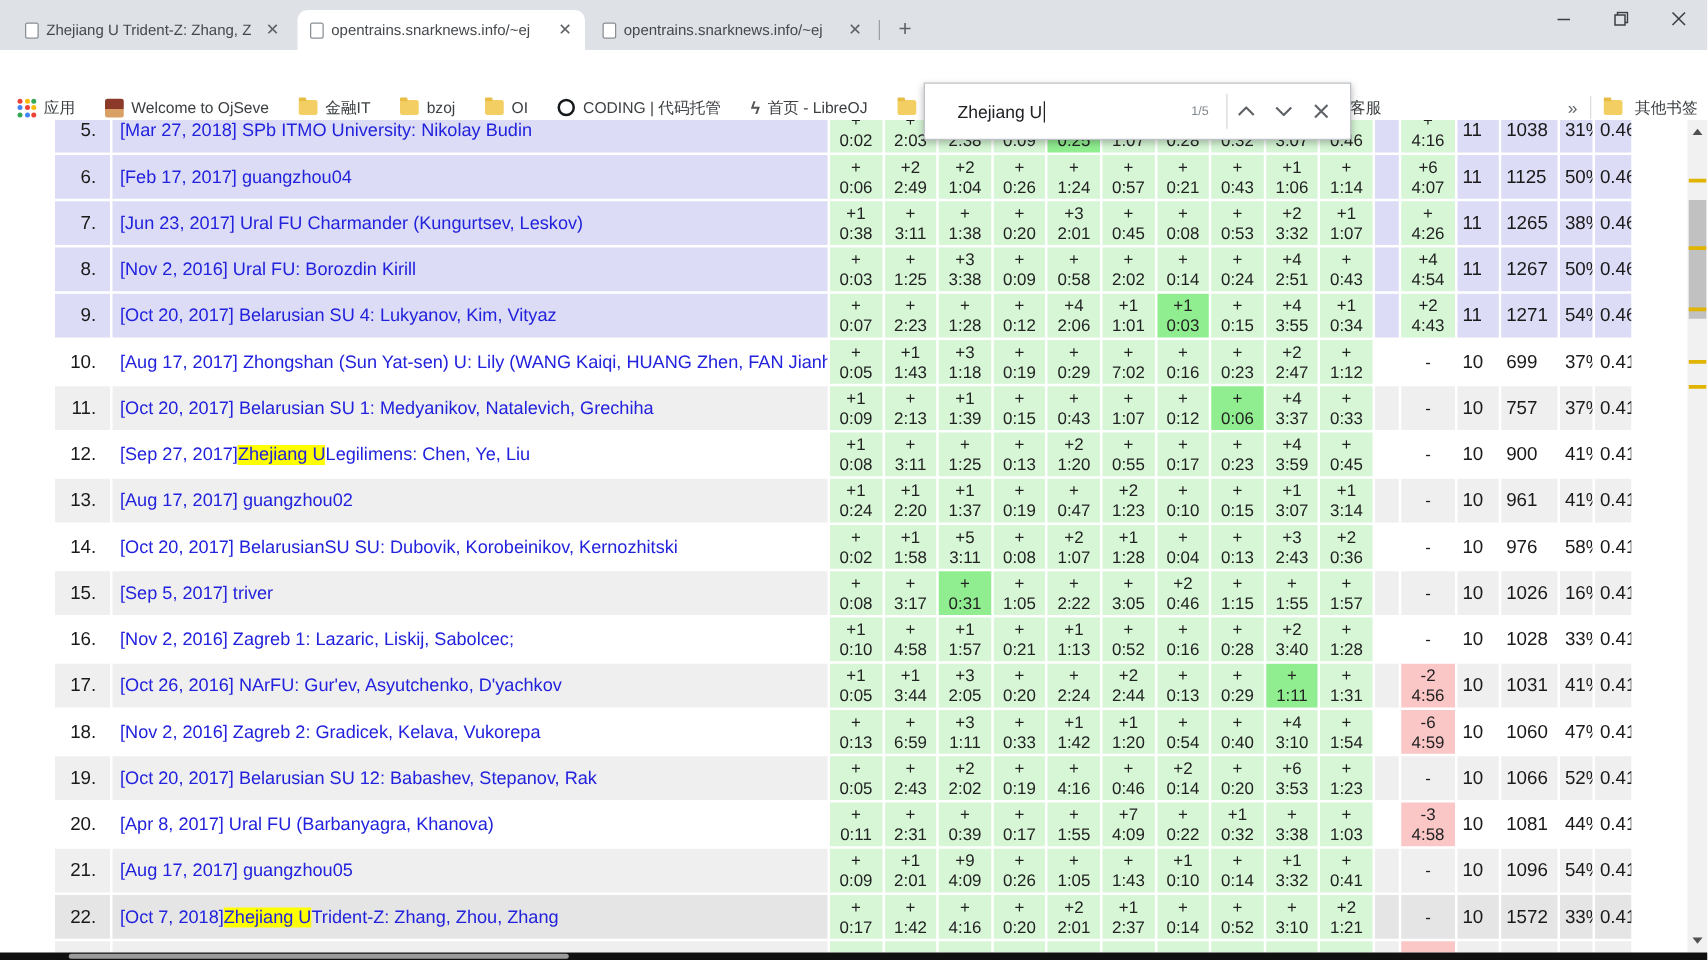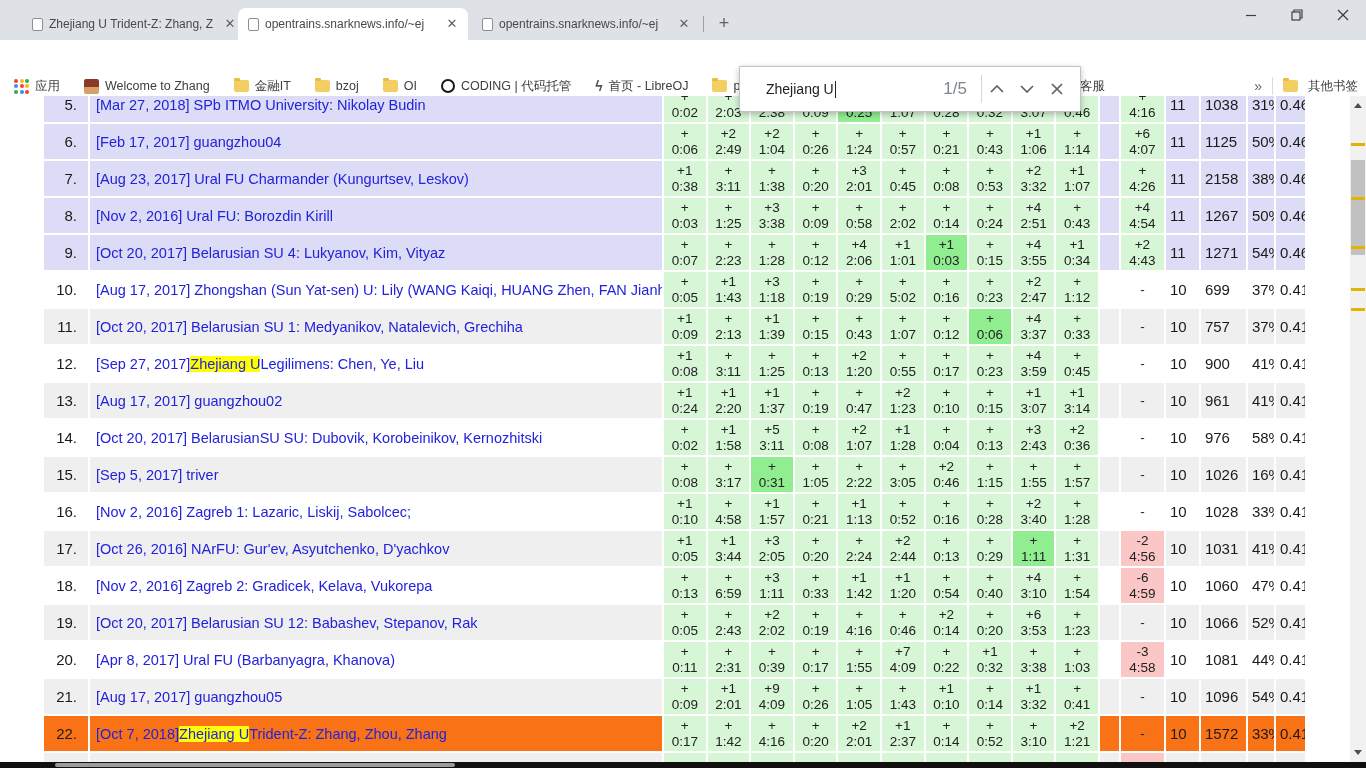--- a/index.html
+++ b/index.html
@@ -54,39 +54,39 @@
   .coding-ic { width:14px; height:14px; border:2.6px solid #16191c; border-radius:50%; }
   .libre-ic { font-size:14px; color:#555; font-weight:bold; }
   .bm-right { position:absolute; right:8px; top:0; height:20px; display:flex; align-items:center; gap:10px; background:#fff; }
   .chev2 { font-size:14px; color:#5f6368; }
   .bm-frag { position:absolute; left:1080px; top:2px; font-size:12.5px; color:#3c4043; }
 
   
   .findbar { position:absolute; top:66px; left:739px; width:342px; height:46px; background:#fff; border:1px solid #bfc3c7; border-radius:0 0 2px 2px; box-shadow:0 2px 6px rgba(0,0,0,.25); display:flex; align-items:center; z-index:50; }
   .find-text { margin-left:26px; font-size:14px; color:#202124; flex:1; display:flex; align-items:center; }
   .caret { display:inline-block; width:1px; height:17px; background:#222; margin-left:1px; }
-  .find-count { font-size:17px; color:#80868b; margin-right:14px; }
+  .find-count { font-size:10px; color:#80868b; margin-right:14px; }
   .find-div { width:1px; height:28px; background:#d5d8db; }
   .find-btn { width:30px; height:30px; display:flex; align-items:center; justify-content:center; color:#5f6368; }
   .find-btn.close { margin-right:8px; }
 
   
   .content { position:absolute; top:96px; left:0; width:1350px; height:666px; background:#fff; overflow:hidden; z-index:1; }
   .grid { position:absolute; top:-9px; left:44px; display:grid; grid-template-columns:44px 572px repeat(10,41.6px) 19px 43px 33px 45px 26px 29px; grid-auto-rows:35px; gap:2px; }
   .trow { display:contents; }
   .c { display:flex; align-items:center; justify-content:center; overflow:hidden; }
   .c.rank { justify-content:flex-end; padding-right:11px; font-size:15px; color:#1a1a1a; }
   .c.name { justify-content:flex-start; padding-left:6px; font-size:14.5px; color:#2222dd; white-space:nowrap; }
   .c.num { flex-direction:column; justify-content:center; font-size:13.5px; line-height:16px; color:#222; }
   .c.dash { font-size:13.5px; color:#222; }
   .c.tot { justify-content:flex-start; padding-left:4px; font-size:15px; color:#1a1a1a; }
   .bg-lav { background:#dcdcf6; }
   .bg-white { background:#ffffff; }
   .bg-gray { background:#efefef; }
-  .bg-salmon { background:#f97316; }
+  .bg-salmon { background:#e5e5e5; }
   .bg-green { background:#d6f6d6; }
   .bg-bright { background:#90ee90; }
   .bg-red { background:#fbc6c6; }
   .hl { background:#ffff00; }
 
   
   .vscroll { position:absolute; top:96px; right:0; width:16px; height:666px; background:#f1f1f1; z-index:2; }
   .sb-arrow { position:absolute; left:4px; width:0; height:0; border-left:4px solid transparent; border-right:4px solid transparent; }
   .sb-up { top:7px; border-bottom:5px solid #505050; }
   .sb-down { bottom:7px; border-top:5px solid #505050; }
@@ -94,21 +94,21 @@
   .mark { position:absolute; left:1px; width:14px; height:3px; background:#e0b400; }
   .bottombar { position:absolute; top:762px; left:0; width:1366px; height:6px; background:#101010; z-index:3; }
   .hthumb { position:absolute; top:1px; left:55px; width:400px; height:4px; background:#9b9b9b; border-radius:2px; }
 
   svg { display:block; }
 </style>
 </head>
 <body>
 
 <div class="titlebar">
-  <div class="tab" style="left:22px;width:224px;">
+  <div class="tab" style="left:10px;width:224px;">
     <span class="favicon"></span>
     <span class="tab-title">Zhejiang U Trident-Z: Zhang, Z</span>
     <span class="tab-close">✕</span>
   </div>
   <div class="tab active" style="left:238px;width:230px;">
     <span class="favicon"></span>
     <span class="tab-title">opentrains.snarknews.info/~ej</span>
     <span class="tab-close">✕</span>
   </div>
   <div class="tab" style="left:472px;width:228px;">
@@ -220,21 +220,21 @@
         <i style="background:#ea4335;"></i>
         <i style="background:#fbbc05;"></i>
       <i style="background:#34a853;"></i>
         <i style="background:#4285f4;"></i>
         <i style="background:#ea4335;"></i>
     </span>
     <span class="bm-label">应用</span>
   </div>
   <div class="bm">
     <span class="oj-fav"></span>
-    <span class="bm-label">Welcome to Zhang</span>
+    <span class="bm-label">Welcome to OjSeve</span>
   </div>
   <div class="bm">
     <span class="folder"></span>
     <span class="bm-label">金融IT</span>
   </div>
   <div class="bm">
     <span class="folder"></span>
     <span class="bm-label">bzoj</span>
   </div>
   <div class="bm">
@@ -330,21 +330,21 @@
           <span>+1</span>
           <span>1:06</span>
         </div><div class="c num bg-green">
           <span>+</span>
           <span>1:14</span>
         </div><div class="c bg-lav"></div><div class="c num bg-green">
           <span>+6</span>
           <span>4:07</span>
         </div><div class="c tot bg-lav">11</div><div class="c tot bg-lav">1125</div><div class="c tot bg-lav">50%</div><div class="c tot bg-lav">0.46</div></div>
       <div class="trow"><div class="c rank bg-lav">7.</div><div class="c name bg-lav">
-          <span>[Aug 23, 2017] Ural FU Charmander (Kungurtsev, Leskov)</span>
+          <span>[Jun 23, 2017] Ural FU Charmander (Kungurtsev, Leskov)</span>
         </div><div class="c num bg-green">
           <span>+1</span>
           <span>0:38</span>
         </div><div class="c num bg-green">
           <span>+</span>
           <span>3:11</span>
         </div><div class="c num bg-green">
           <span>+</span>
           <span>1:38</span>
         </div><div class="c num bg-green">
@@ -364,21 +364,21 @@
           <span>0:53</span>
         </div><div class="c num bg-green">
           <span>+2</span>
           <span>3:32</span>
         </div><div class="c num bg-green">
           <span>+1</span>
           <span>1:07</span>
         </div><div class="c bg-lav"></div><div class="c num bg-green">
           <span>+</span>
           <span>4:26</span>
-        </div><div class="c tot bg-lav">11</div><div class="c tot bg-lav">2158</div><div class="c tot bg-lav">38%</div><div class="c tot bg-lav">0.46</div></div>
+        </div><div class="c tot bg-lav">11</div><div class="c tot bg-lav">1265</div><div class="c tot bg-lav">38%</div><div class="c tot bg-lav">0.46</div></div>
       <div class="trow"><div class="c rank bg-lav">8.</div><div class="c name bg-lav">
           <span>[Nov 2, 2016] Ural FU: Borozdin Kirill</span>
         </div><div class="c num bg-green">
           <span>+</span>
           <span>0:03</span>
         </div><div class="c num bg-green">
           <span>+</span>
           <span>1:25</span>
         </div><div class="c num bg-green">
           <span>+3</span>
@@ -456,21 +456,21 @@
           <span>+3</span>
           <span>1:18</span>
         </div><div class="c num bg-green">
           <span>+</span>
           <span>0:19</span>
         </div><div class="c num bg-green">
           <span>+</span>
           <span>0:29</span>
         </div><div class="c num bg-green">
           <span>+</span>
-          <span>5:02</span>
+          <span>7:02</span>
         </div><div class="c num bg-green">
           <span>+</span>
           <span>0:16</span>
         </div><div class="c num bg-green">
           <span>+</span>
           <span>0:23</span>
         </div><div class="c num bg-green">
           <span>+2</span>
           <span>2:47</span>
         </div><div class="c num bg-green">

